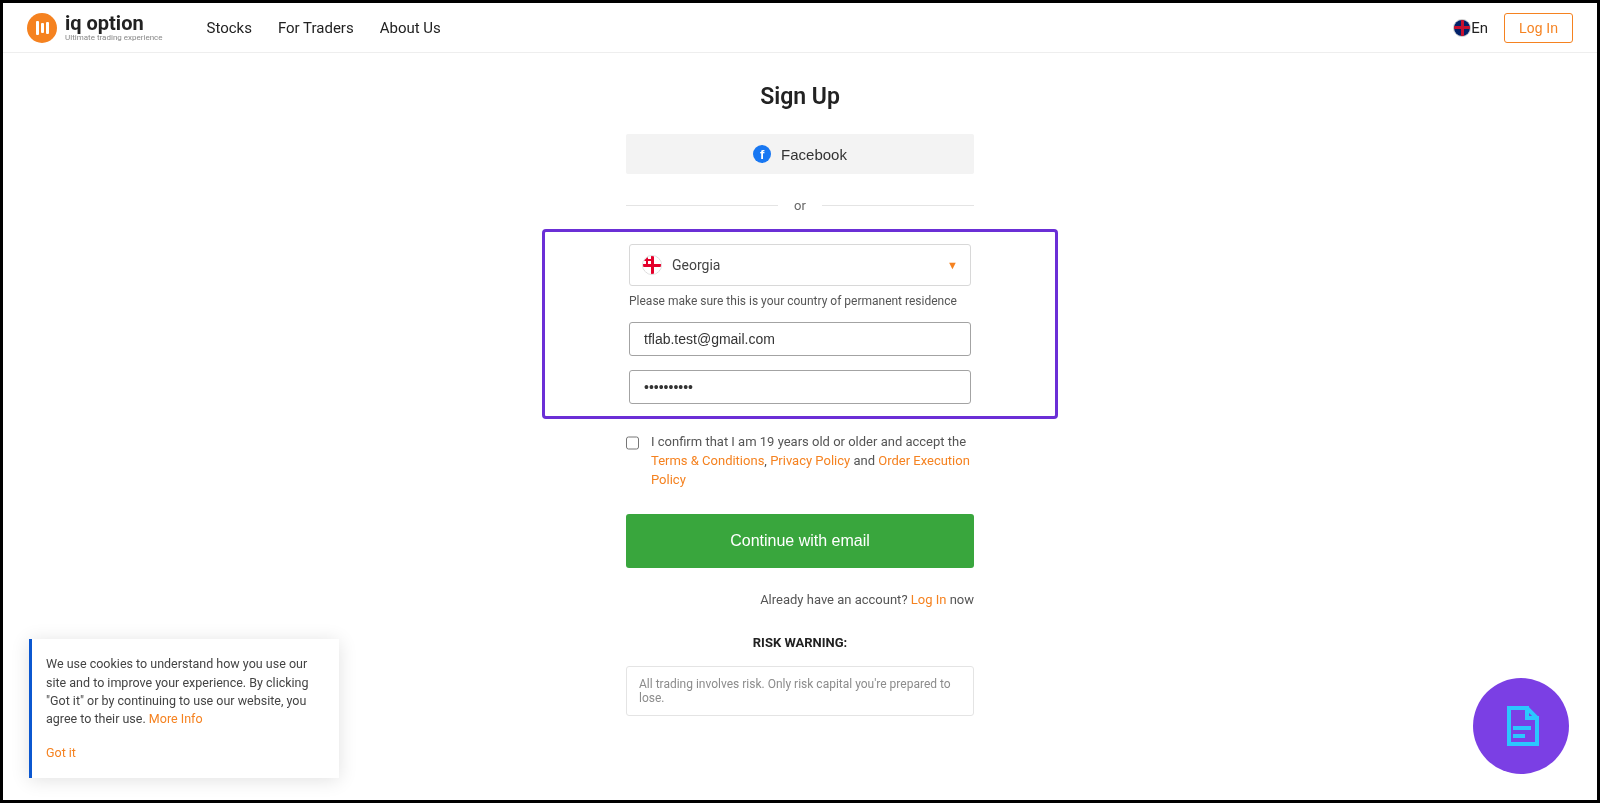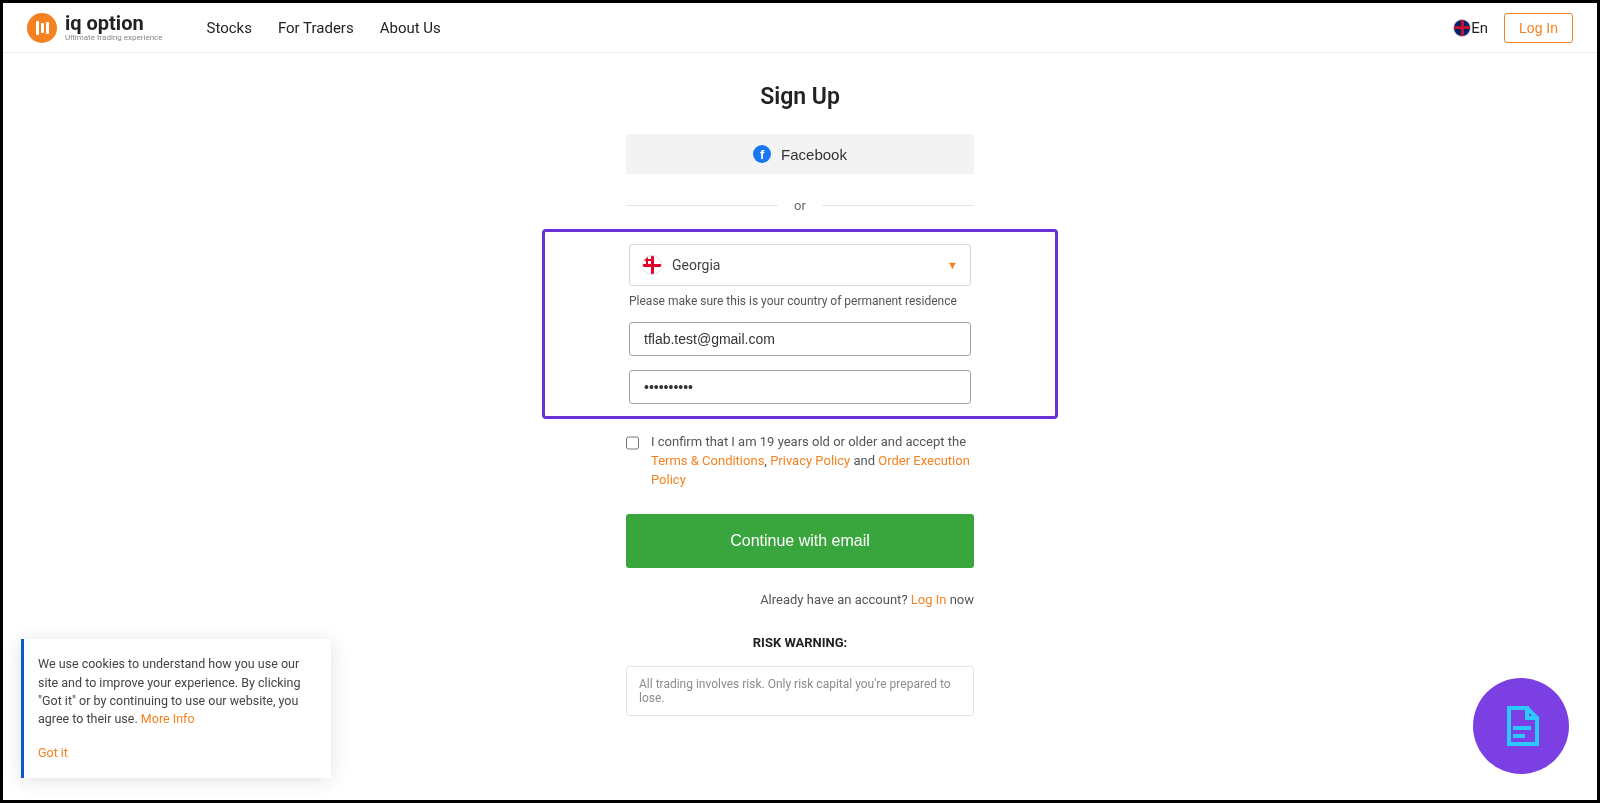--- a/index.html
+++ b/index.html
@@ -68,21 +68,21 @@
   .tinput::placeholder{color:#999;}
   .consent{display:flex;gap:12px;align-items:flex-start;font-size:13px;color:#555;line-height:1.45;margin-top:4px;}
   .consent input{margin-top:2px;width:16px;height:16px;}
   .consent a{color:#f58220;text-decoration:none;}
   .submit{margin-top:14px;background:#39a63d;color:#fff;border:none;height:54px;font-size:16px;border-radius:3px;cursor:pointer;}
   .already{font-size:13px;color:#555;text-align:right;margin-top:14px;}
   .already a{color:#f58220;text-decoration:none;}
   .risk-title{font-weight:700;font-size:13px;text-align:center;margin-top:18px;}
   .risk-box{border:1px solid #e4e4e4;border-radius:3px;padding:10px 12px;font-size:12px;color:#8c8c8c;margin-top:6px;}
   
-  .cookie{position:absolute;left:18px;bottom:22px;width:310px;background:#fff;border-left:3px solid #0b57d0;box-shadow:0 2px 18px rgba(0,0,0,.12);padding:16px 14px;font-size:12.5px;color:#444;line-height:1.45;}
+  .cookie{position:absolute;left:26px;bottom:22px;width:310px;background:#fff;border-left:3px solid #0b57d0;box-shadow:0 2px 18px rgba(0,0,0,.12);padding:16px 14px;font-size:12.5px;color:#444;line-height:1.45;}
   .cookie a{color:#f58220;text-decoration:none;}
   .cookie .gotit{display:block;margin-top:16px;color:#f58220;cursor:pointer;}
   
   .fab{position:absolute;right:28px;bottom:26px;width:96px;height:96px;border-radius:50%;background:#7b3fe4;display:flex;align-items:center;justify-content:center;cursor:pointer;}
   .fab svg{width:48px;height:48px;}
 </style>
 </head>
 <body>
 
 <div class="header">

